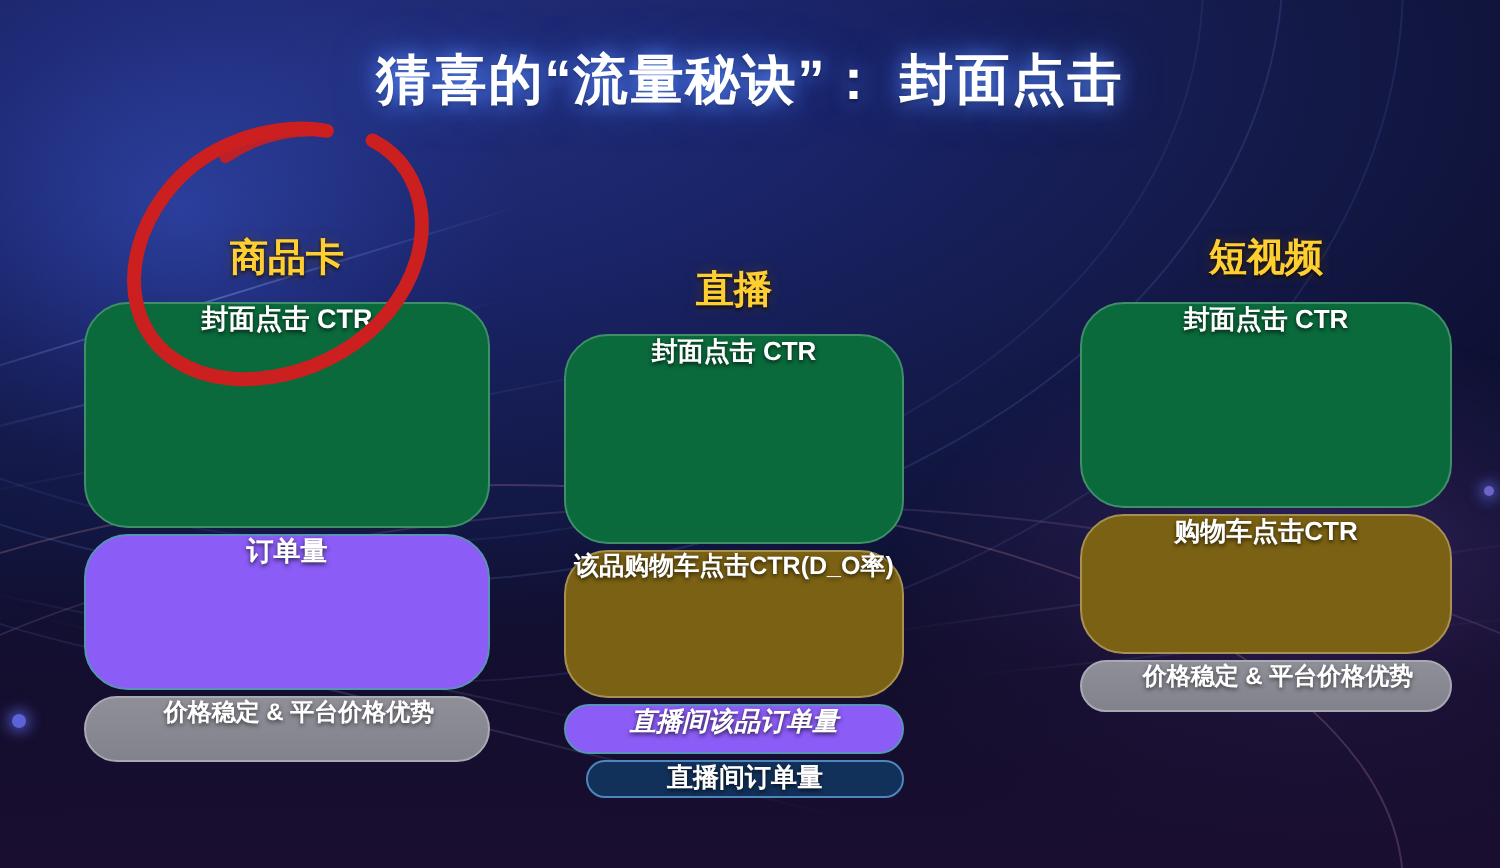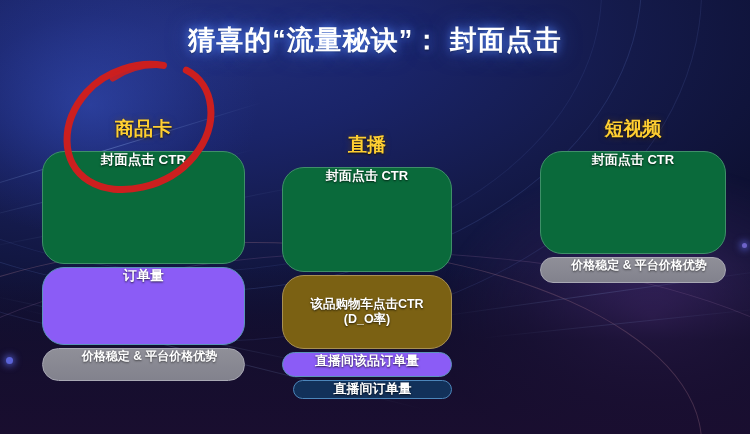--- a/index.html
+++ b/index.html
@@ -85,21 +85,21 @@
   .b-green{background:linear-gradient(180deg,#0b7040 0%,#09histor 0%,#0a6a3b 100%);background:#0a6a3b;border:1px solid #3f8f69;}
   .b-blue{background:#8b5cf6;border:1px solid #5a93b8;}
   .b-olive{background:#7b6113;border:1px solid #a89052;}
   .b-gray{background:linear-gradient(180deg,#8f8f98 0%,#82828d 100%);border:1px solid #a9a9b4;}
   .b-navy{background:#12315a;border:1px solid #4c86bb;margin-left:11px;}
   .fs15{font-size:13.5px;}
   .fs14{font-size:13px;}
   .fs13{font-size:12.5px;}
   .cvr{font-size:15px;font-weight:normal;letter-spacing:.5px;}
   .gray-text{color:#ffffff;font-size:12px;font-weight:bold;text-shadow:0 1px 2px rgba(0,0,0,.55);margin-left:12px;}
-  .two-line{flex-direction:column;}
+  .two-line{flex-direction:row;}
 </style>
 </head>
 <body>
 
 <div id="stage">
 
   <div class="bg-base"></div>
   <div class="bg-glow-left"></div>
   <div class="bg-purple"></div>
   <div class="bg-bottom"></div>
@@ -135,32 +135,35 @@
 
   <div class="col" id="col1" style="left:282px;top:132px;width:170px;">
     <div class="col-head">直播</div>
     <div class="block b-green fs14" style="height:105px;">
         <span>封面点击 CTR</span>
       </div>
     <div class="block b-olive fs13 two-line" style="height:74px;">
       <span>该品购物车点击CTR</span>
       <span>(D_O率)</span>
     </div>
-    <div class="block b-blue fs14" style="height:25px;">
+    <div class="block b-blue fs14" style="height:25px;font-style:italic;">
         <span>直播间该品订单量</span>
       </div>
     <div class="block b-navy fs14" style="height:19px;">
         <span>直播间订单量</span>
       </div>
   </div>
 
   <div class="col" id="col2" style="left:540px;top:116px;width:186px;">
     <div class="col-head">短视频</div>
     <div class="block b-green fs14" style="height:103px;">
         <span>封面点击 CTR</span>
+      </div>
+    <div class="block b-olive fs14" style="height:70px;">
+        <span>购物车点击CTR</span>
       </div>
     <div class="block b-gray" style="height:26px;">
         <span class="gray-text">价格稳定 &amp; 平台价格优势</span>
       </div>
   </div>
 
   <svg class="annotation" viewBox="0 0 210 140">
     <path d="M150 18 C176 36 176 76 146 104 C116 132 64 136 38 114 C12 92 18 52 48 26 C70 7 104 2 128 10" fill="none" stroke="#cc1f1f" stroke-width="7" stroke-linecap="round" transform="rotate(-8 105 70)"></path>
     <path d="M128 10 C110 6 92 8 76 16" fill="none" stroke="#cc1f1f" stroke-width="6" stroke-linecap="round" opacity=".9" transform="rotate(-8 105 70)"></path>
   </svg>

